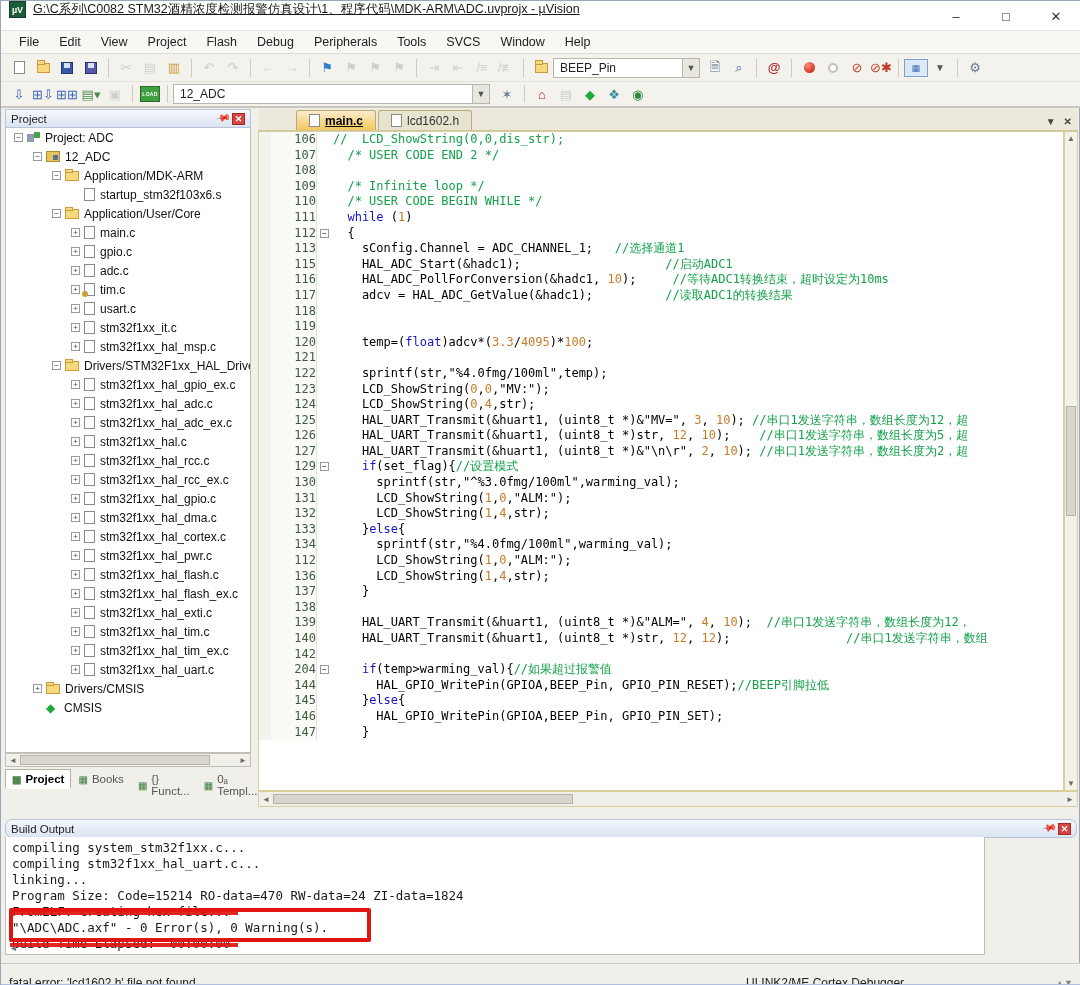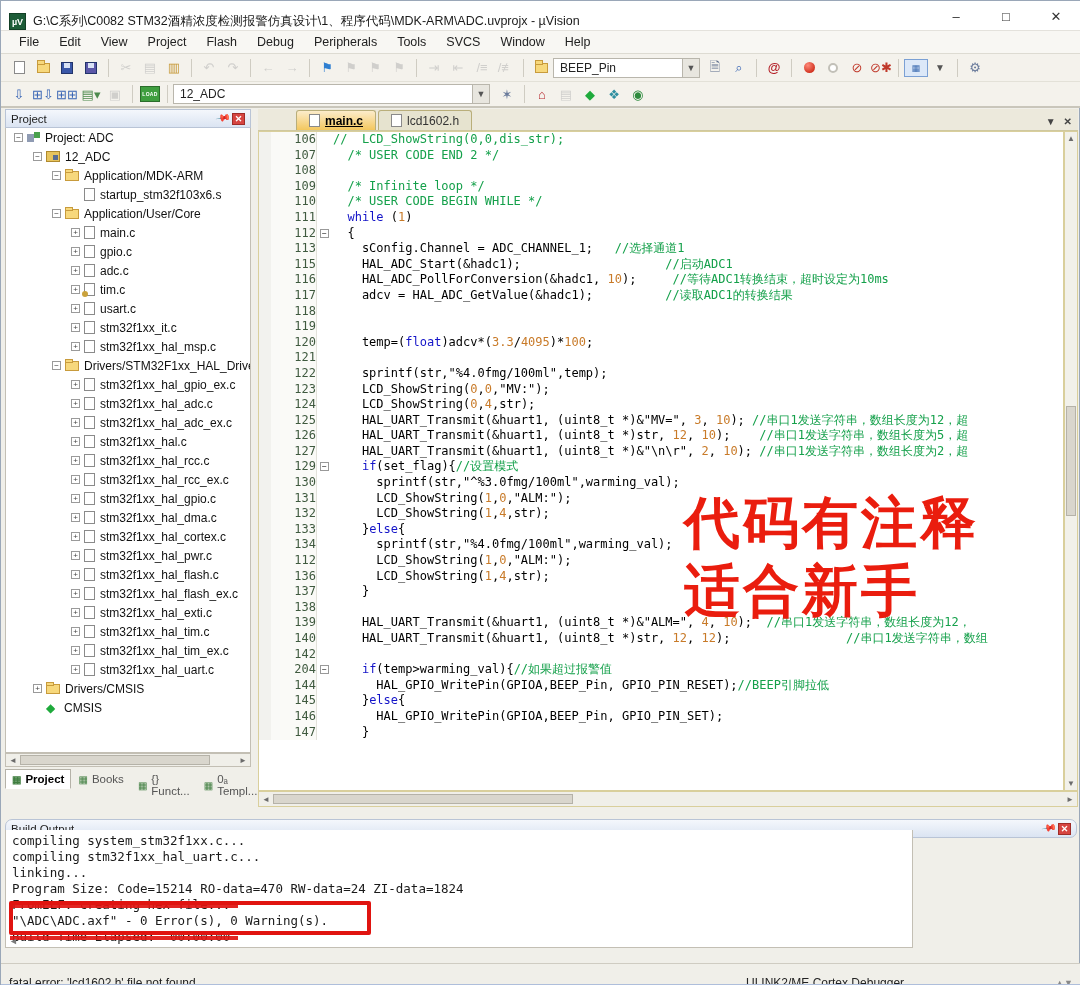--- a/index.html
+++ b/index.html
@@ -1,23 +1,23 @@
 <!DOCTYPE html>
 <html><head>
 <meta charset="utf-8">
 <style>
   * { margin:0; padding:0; box-sizing:border-box; }
   html,body { width:1080px; height:985px; overflow:hidden; }
   body { font-family:"Liberation Sans", sans-serif; background:#eceae3; }
   #window { position:relative; width:1080px; height:985px; background:#f0efe9; border:1px solid #9aa7b8; }
 
   
-  .titlebar { position:absolute; left:0; top:0; width:1080px; height:30px; background:#ffffff; display:flex; align-items:flex-end; padding-left:8px; border-bottom:1px solid #e4e2dc; }
+  .titlebar { position:absolute; left:0; top:0; width:1080px; height:30px; background:#ffffff; display:flex; align-items:flex-start; padding-left:8px; border-bottom:1px solid #e4e2dc; }
   .appicon { width:17px; height:17px; background:#1d5c38; border:1px solid #123f25; color:#fff; font-size:9px; font-weight:bold; display:flex; align-items:center; justify-content:center; margin-right:7px; }
-  .title-text { font-size:12.5px; color:#1a1a1a; }
+  .title-text { font-size:12.5px; color:#1a1a1a;text-decoration:underline; }
   .wincontrols { position:absolute; right:0; top:0; height:30px; display:flex; }
   .winbtn { width:50px; height:30px; display:flex; align-items:center; justify-content:center; font-size:13px; color:#333; }
 
   
   .menubar { position:absolute; left:0; top:30px; width:1080px; height:23px; background:#f8f7f3; border-bottom:1px solid #dddbd2; display:flex; align-items:center; padding-left:8px; }
   .menu-item { font-size:12.5px; color:#222; padding:3px 10px; }
 
   
   .tb { position:absolute; left:0; width:1080px; background:#f4f2ec; display:flex; align-items:center; padding-left:6px; }
   .tb1 { top:53px; height:28px; border-bottom:1px solid #e3e1d8; }
@@ -86,21 +86,21 @@
   .vscroll { position:absolute; right:0; top:22px; width:14px; height:660px; background:#f2f1ea; border:1px solid #d9cf9c; display:flex; flex-direction:column; align-items:center; justify-content:space-between; font-size:8px; color:#6b6b6b; padding:2px 0; }
   .vthumb { width:10px; height:110px; background:#d9d6cd; border:1px solid #b5b2a8; }
   .e-hscroll { position:absolute; left:0; top:682px; width:820px; height:16px; background:#f0efe9; border:1px solid #d9cf9c; display:flex; align-items:center; }
 
   
   .red-overlay { position:absolute; left:683px; top:488px; z-index:6; color:#ea1d0e; font-weight:900; font-size:56px; line-height:68px; letter-spacing:3px; font-family:"Liberation Sans",sans-serif; text-align:left; }
 
   
   .build { position:absolute; left:4px; top:818px; width:1072px; height:137px; }
   .build .panel-header { border-color:#b9c4d6;border-radius:7px; }
-  .console { position:absolute; left:0; top:11px; width:908px; height:118px; background:#fff; border:1px solid #c3bfb4; border-top:none; overflow:hidden; padding:3px 0 0 6px; }
+  .console { position:absolute; left:0; top:18px; width:980px; height:118px; background:#fff; border:1px solid #c3bfb4; border-top:none; overflow:hidden; padding:3px 0 0 6px; }
   .con-line { font-family:"DejaVu Sans Mono","Liberation Mono",monospace; font-size:12.5px; line-height:16px; color:#1a1a1a; white-space:pre; position:relative; width:fit-content; }
   .con-line.struck::after { content:""; position:absolute; left:-2px; right:-8px; top:7px; height:4px; background:#e01410; opacity:.92; }
   .redbox { position:absolute; left:3px; top:71px; width:362px; height:34px; border:4px solid #e01410; border-radius:2px; z-index:5; }
   .con-bottom { position:absolute; left:0; bottom:0; width:1072px; height:13px; display:flex; align-items:center; color:#7a7a7a; font-size:9px; padding-left:3px; }
 
   
   .statusbar { position:absolute; left:0; top:962px; width:1080px; height:39px; background:#f0efe9; border-top:1px solid #cfccc2; display:flex; align-items:center; font-size:12px; color:#222; }
   .status-left { padding-left:8px; }
   .status-debugger { position:absolute; left:745px; }
   .status-right-icons { position:absolute; right:8px; font-size:9px; color:#888; }
@@ -545,24 +545,20 @@
       <span class="vthumb"></span>
       <span>▼</span>
     </div>
     <div class="e-hscroll">
       <span class="scroll-arrow">◄</span>
       <span class="scroll-thumb" style="width:300px"></span>
       <span class="scroll-arrow" style="margin-left:auto">►</span>
     </div>
   </div>
 
-  <div class="red-overlay">
-    <div>代码有注释</div>
-    <div>适合新手</div>
-  </div>
 
   <div class="build">
     <div class="panel-header">
       <span>Build Output</span>
       <span class="ph-right">
         <span class="pin-icon">📌</span>
         <span class="close-red"><span>✕</span></span>
       </span>
     </div>
     <div class="console" id="console">

